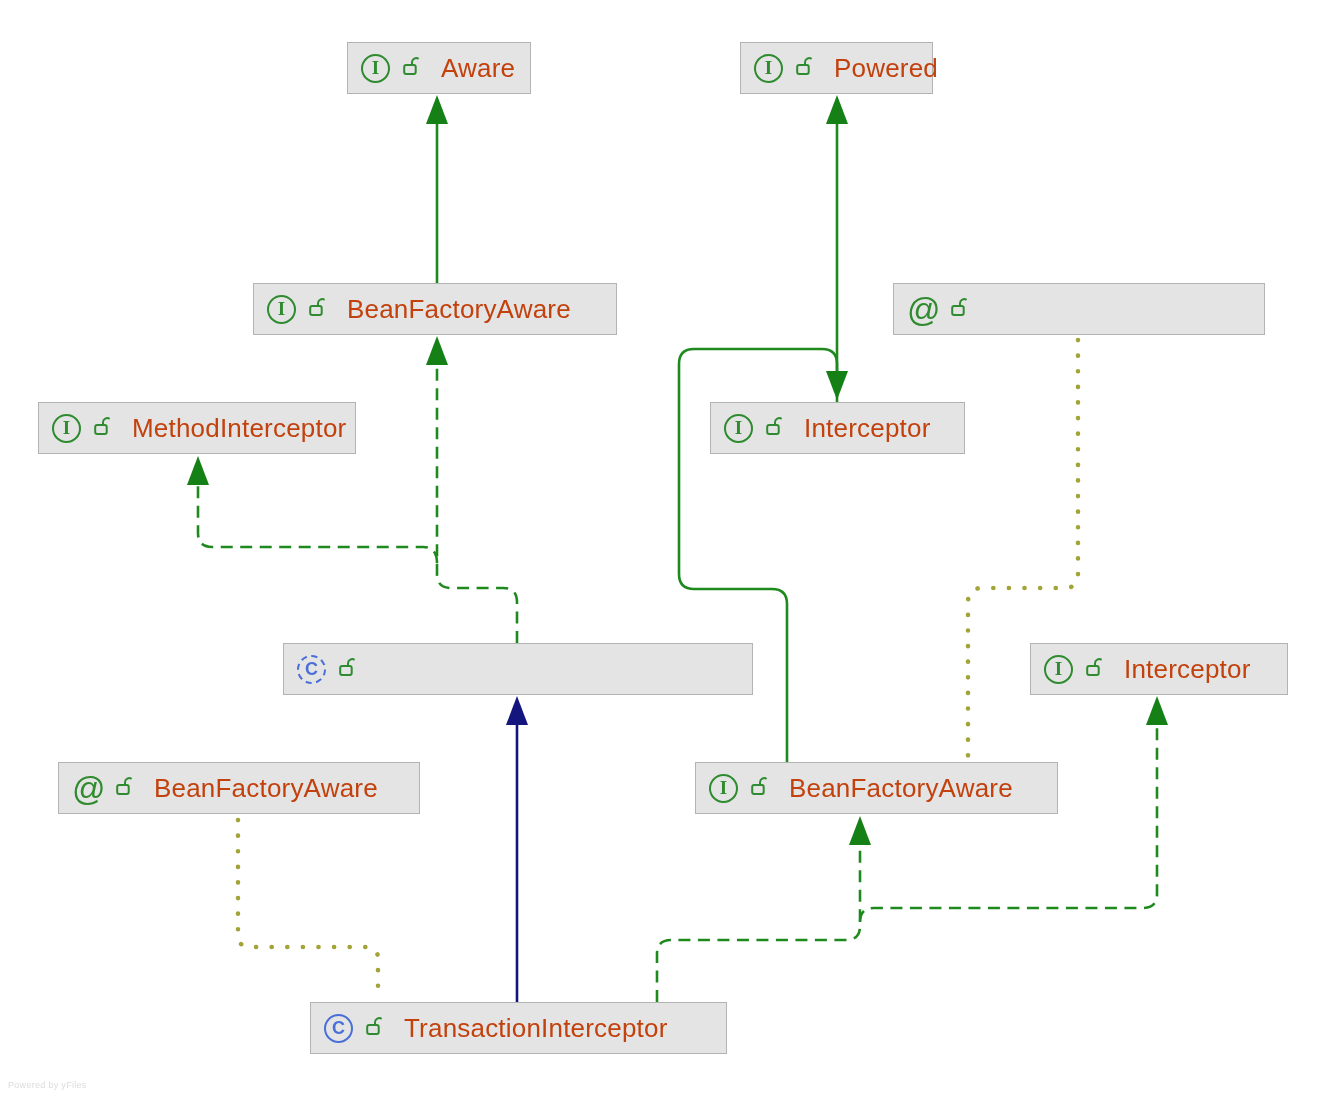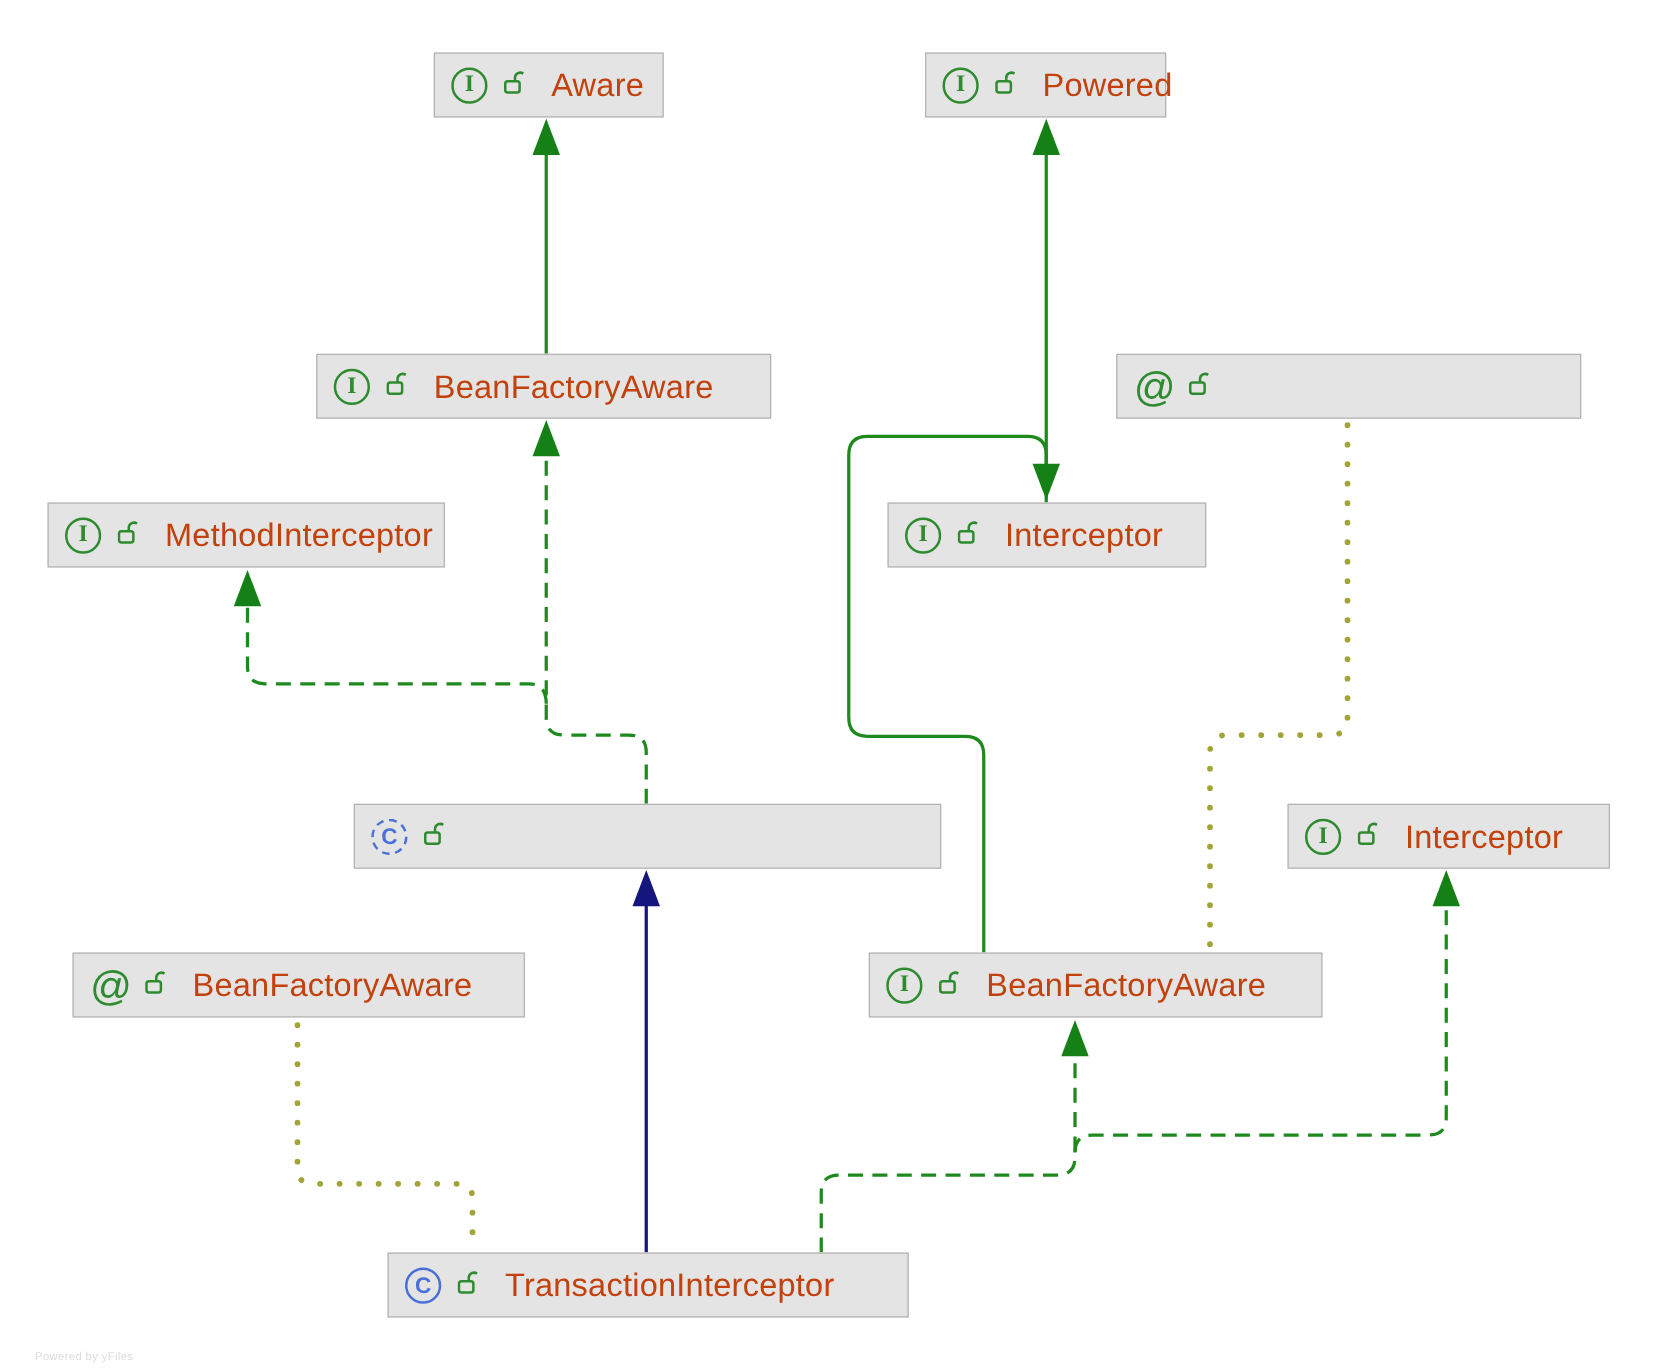--- a/index.html
+++ b/index.html
@@ -48,21 +48,21 @@
     font-size:18px;font-weight:700;
   }
   .icon-at{
     color:#2f8b2f;font-size:33px;font-weight:400;line-height:29px;
     flex:0 0 auto;width:31px;text-align:center;
   }
   .lock{margin-left:13px;flex:0 0 auto;}
 
   #watermark{
     position:absolute;left:8px;bottom:6px;
-    font-size:9px;color:#dcdcdc;letter-spacing:0.3px;margin-left:20px;
+    font-size:9px;color:#dcdcdc;letter-spacing:0.3px;
   }
 </style>
 </head>
 <body>
 
 <div id="canvas">
 
   <svg id="edges" viewBox="0 0 1328 1096">
     <g>
       <path class="edge-solid-green" d="M437,283 L437,120"></path>

